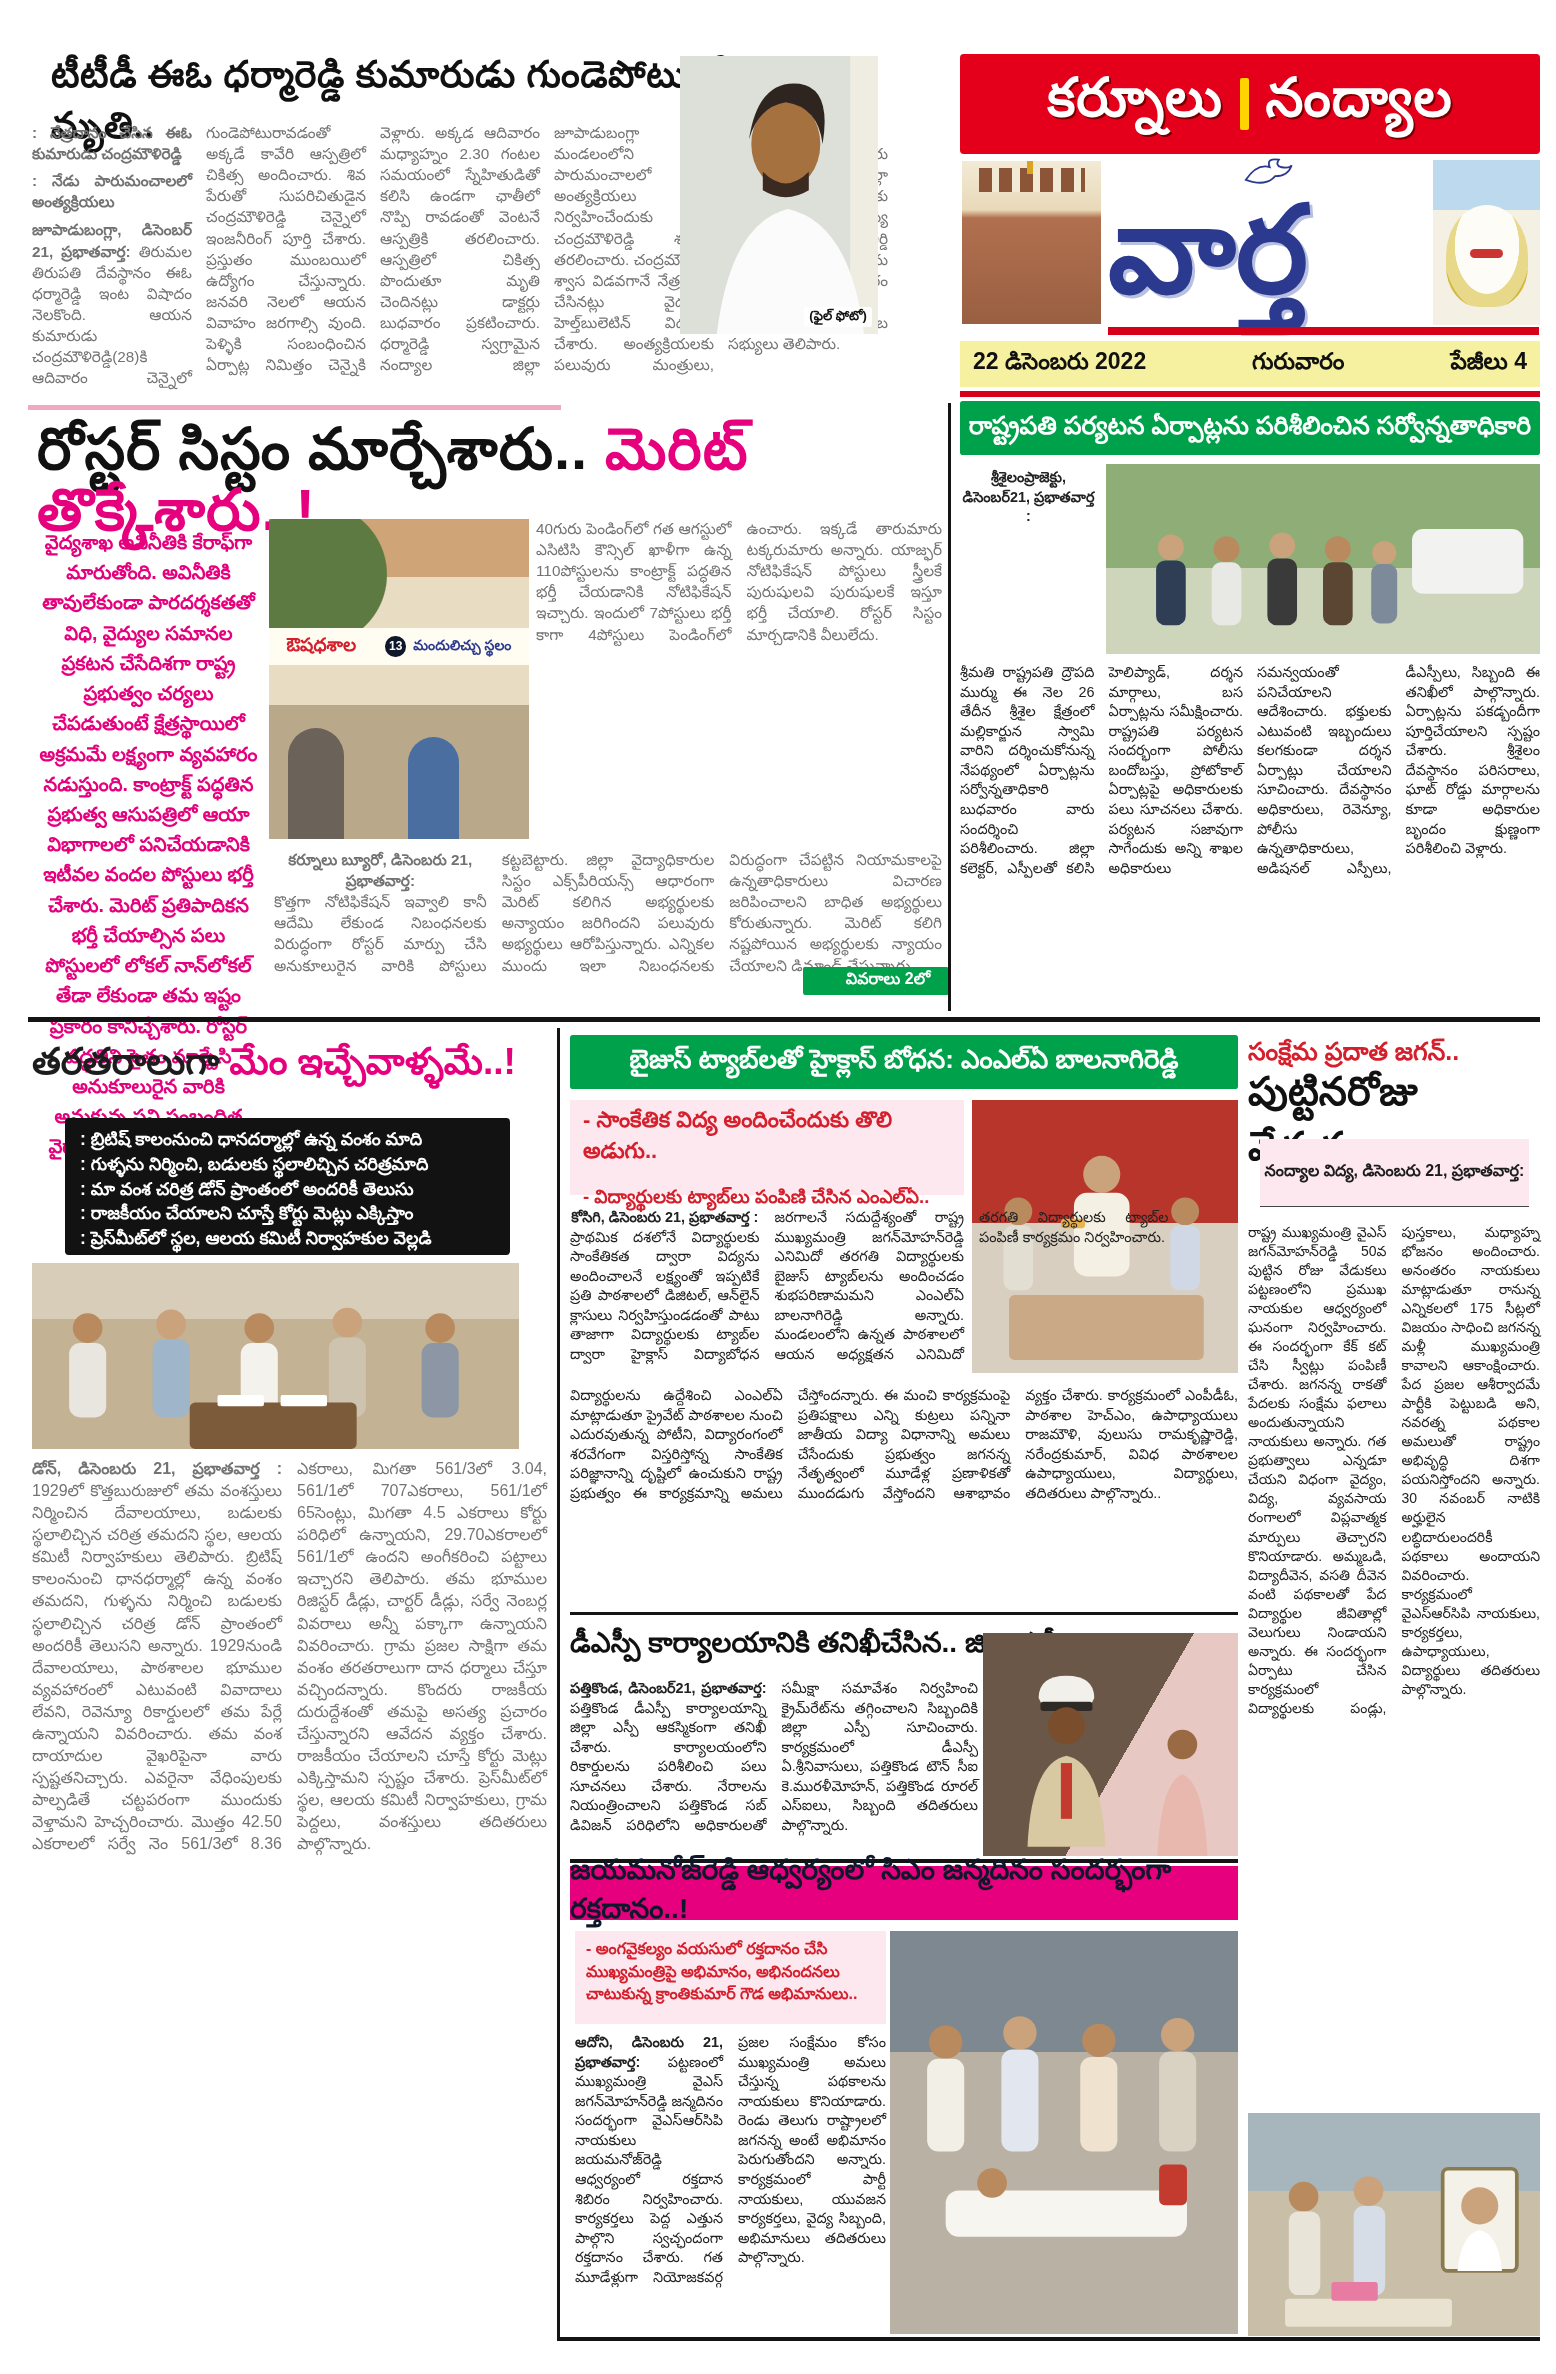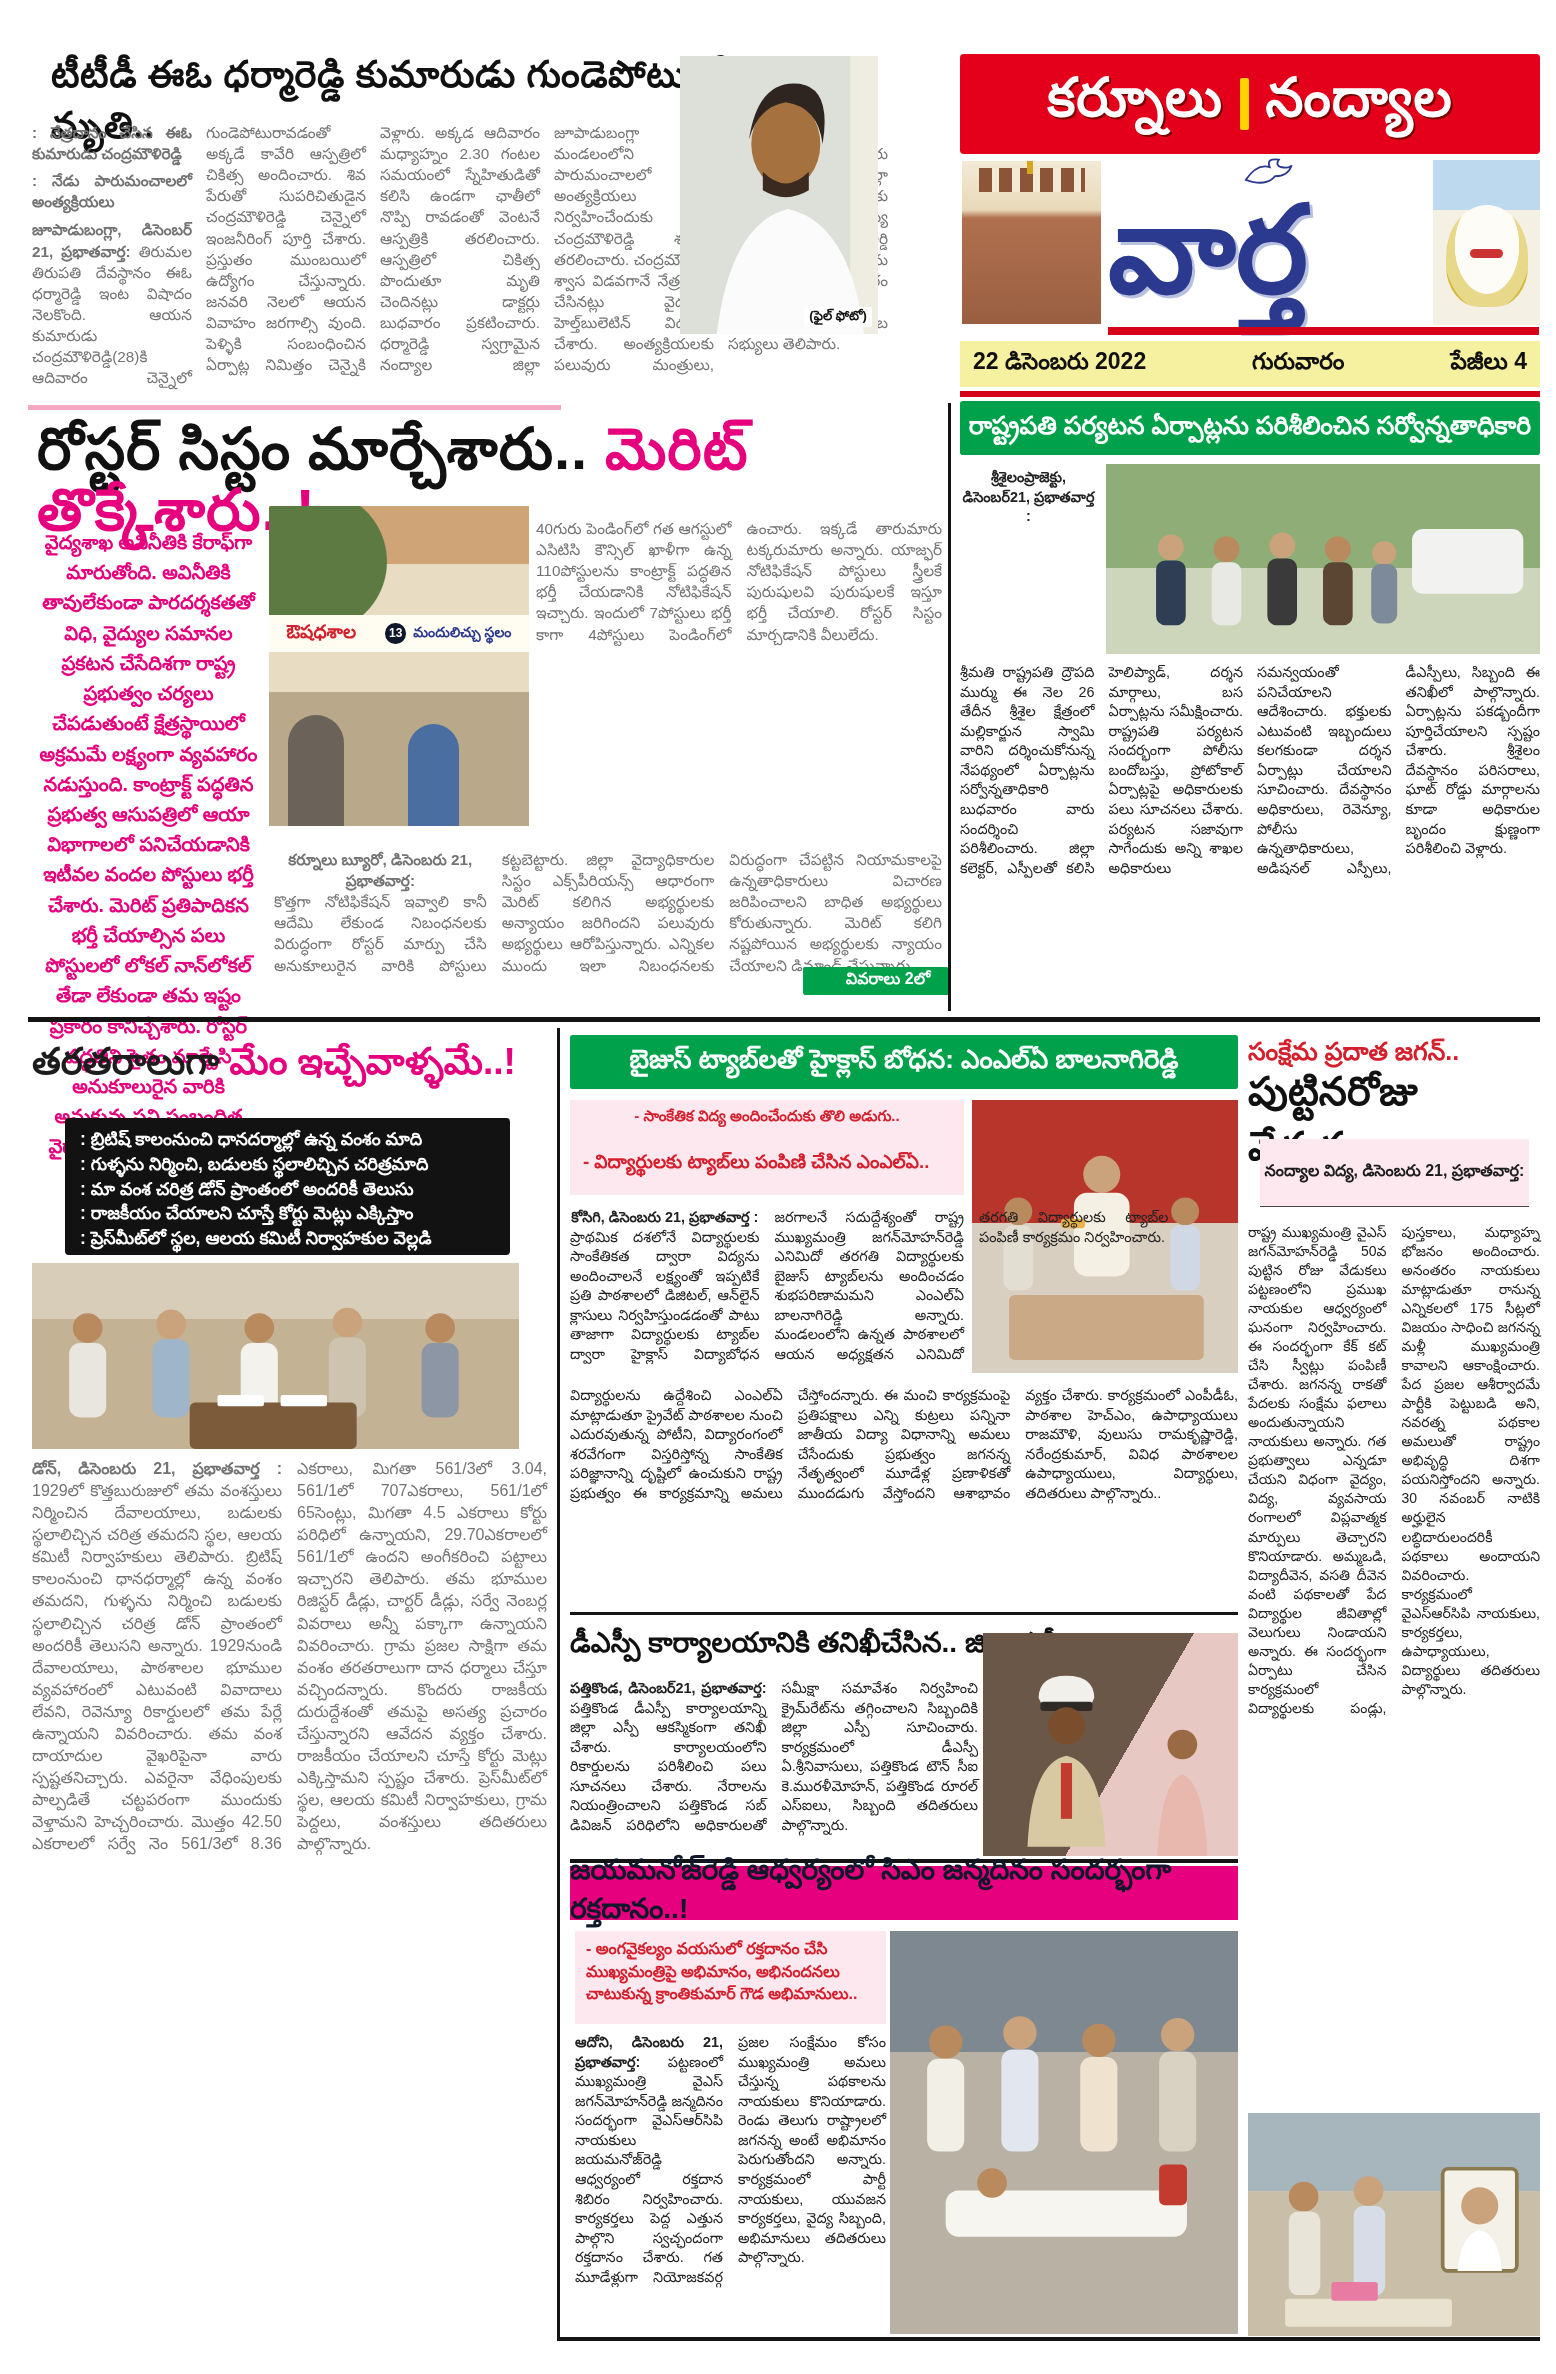--- a/index.html
+++ b/index.html
@@ -97,21 +97,21 @@
   <div class="abs red-rule" style="left:960px;top:391px;width:580px;height:5.6px;"></div>
 
   <div class="abs pink-rule" style="left:28px;top:405px;width:533px;height:4.6px;"></div>
 
   <div class="abs h-main" style="left:37px;top:419px;width:918px;height:89px;">
     <span>రోస్టర్ సిస్టం మార్చేశారు..</span><span class="magenta"> మెరిట్ తొక్కేశారు..!</span>
   </div>
 
   <div class="abs deck" style="left:37px;top:527px;width:223px;height:482px;">వైద్యశాఖ అవినీతికి కేరాఫ్‌గా మారుతోంది. అవినీతికి తావులేకుండా పారదర్శకతతో విధి, వైద్యుల సమానల ప్రకటన చేసేదిశగా రాష్ట్ర ప్రభుత్వం చర్యలు చేపడుతుంటే క్షేత్రస్థాయిలో అక్రమమే లక్ష్యంగా వ్యవహారం నడుస్తుంది. కాంట్రాక్ట్ పద్ధతిన ప్రభుత్వ ఆసుపత్రిలో ఆయా విభాగాలలో పనిచేయడానికి ఇటీవల వందల పోస్టులు భర్తీ చేశారు. మెరిట్ ప్రతిపాదికన భర్తీ చేయాల్సిన పలు పోస్టులలో లోకల్ నాన్‌లోకల్ తేడా లేకుండా తమ ఇష్టం ప్రకారం కానిచ్చేశారు. రోస్టర్ పద్ధతిని సైతం మార్చేసి అనుకూలురైన వారికి అనుకున్న పని సంబంధిత వైద్యాధికారులు చేసిచ్చారు.</div>
 
-  <div class="abs photo" style="left:269px;top:506px;width:260px;height:320px;background:linear-gradient(#cfa477 0 18%,#e8dcc2 18% 58%,#b9a98a 58% 100%);">
+  <div class="abs photo" style="left:269px;top:519px;width:260px;height:320px;background:linear-gradient(#cfa477 0 18%,#e8dcc2 18% 58%,#b9a98a 58% 100%);">
     <div style="position:absolute;left:-9.3px;top:0;width:139px;height:139px;background:radial-gradient(circle at 40% 40%,#5d7a42 0 60%,transparent 61%);"></div>
     <div class="sign-strip" style="top:109px;height:37px;">
       <span class="sign-left">ఔషధశాల</span>
       <span class="badge13">13</span>
       <span class="sign-right">మందులిచ్చు స్థలం</span>
     </div>
     <div style="position:absolute;left:18.6px;bottom:0;width:56px;height:111px;background:#6b625a;border-radius:28px 28px 0 0;"></div>
     <div style="position:absolute;left:139px;bottom:0;width:51px;height:102px;background:#4a6ea0;border-radius:26px 26px 0 0;"></div>
   </div>
 
@@ -183,21 +183,21 @@
   <div class="abs body-text cols-2" style="left:32px;top:1458px;width:515px;height:877px;font-size:16px;">
     <span style="font-weight:bold;">డోన్, డిసెంబరు 21, ప్రభాతవార్త :</span>
     <span>1929లో కొత్తబురుజులో తమ వంశస్తులు నిర్మించిన దేవాలయాలు, బడులకు స్థలాలిచ్చిన చరిత్ర తమదని స్థల, ఆలయ కమిటీ నిర్వాహకులు తెలిపారు. బ్రిటిష్ కాలంనుంచి ధానధర్మాల్లో ఉన్న వంశం తమదని, గుళ్ళను నిర్మించి బడులకు స్థలాలిచ్చిన చరిత్ర డోన్ ప్రాంతంలో అందరికీ తెలుసని అన్నారు. 1929నుండి దేవాలయాలు, పాఠశాలల భూముల వ్యవహారంలో ఎటువంటి వివాదాలు లేవని, రెవెన్యూ రికార్డులలో తమ పేర్లే ఉన్నాయని వివరించారు. తమ వంశ దాయాదుల వైఖరిపైనా వారు స్పష్టతనిచ్చారు. ఎవరైనా వేధింపులకు పాల్పడితే చట్టపరంగా ముందుకు వెళ్తామని హెచ్చరించారు. మొత్తం 42.50 ఎకరాలలో సర్వే నెం 561/3లో 8.36 ఎకరాలు, మిగతా 561/3లో 3.04, 561/1లో 707ఎకరాలు, 561/1లో 65సెంట్లు, మిగతా 4.5 ఎకరాలు కోర్టు పరిధిలో ఉన్నాయని, 29.70ఎకరాలలో 561/1లో ఉందని అంగీకరించి పట్టాలు ఇచ్చారని తెలిపారు. తమ భూముల రిజిస్టర్ డీడ్లు, చార్టర్ డీడ్లు, సర్వే నెంబర్ల వివరాలు అన్నీ పక్కాగా ఉన్నాయని వివరించారు. గ్రామ ప్రజల సాక్షిగా తమ వంశం తరతరాలుగా దాన ధర్మాలు చేస్తూ వచ్చిందన్నారు. కొందరు రాజకీయ దురుద్దేశంతో తమపై అసత్య ప్రచారం చేస్తున్నారని ఆవేదన వ్యక్తం చేశారు. రాజకీయం చేయాలని చూస్తే కోర్టు మెట్లు ఎక్కిస్తామని స్పష్టం చేశారు. ప్రెస్‌మీట్‌లో స్థల, ఆలయ కమిటీ నిర్వాహకులు, గ్రామ పెద్దలు, వంశస్తులు తదితరులు పాల్గొన్నారు.</span>
   </div>
 
   <div class="abs vrule" style="left:557px;top:1028px;height:1310px;"></div>
 
   <div class="abs green-bar" style="left:570px;top:1035px;width:668px;height:54px;font-size:26px;">బైజుస్ ట్యాబ్‌లతో హైక్లాస్ బోధన: ఎంఎల్ఏ బాలనాగిరెడ్డి</div>
 
   <div class="abs pink-box" style="left:570px;top:1100px;width:394px;height:95px;padding:7.4px 13px;box-sizing:border-box;">
-    <div class="red-txt bold" style="font-size:15px;margin-bottom:23px;text-align:center;">- సాంకేతిక విద్య అందించేందుకు తొలి అడుగు..</div>
+    <div class="red-txt bold" style="font-size:22px;margin-bottom:17px;">- సాంకేతిక విద్య అందించేందుకు తొలి అడుగు..</div>
     <div class="red-txt bold" style="font-size:18.6px;">- విద్యార్థులకు ట్యాబ్‌లు పంపిణి చేసిన ఎంఎల్ఏ..</div>
   </div>
 
   <div class="abs photo" style="left:972px;top:1100px;width:266px;height:273px;background:linear-gradient(#b8352c 0 45%,#d8cfc0 45% 100%);">
     <svg width="266" height="273" viewBox="0 0 287 294" preserveAspectRatio="none">
       <circle cx="140" cy="80" r="20" fill="#caa27b"></circle>
       <rect x="110" y="100" width="60" height="90" rx="14" fill="#f5f0e4"></rect>
       <rect x="96" y="128" width="26" height="10" rx="4" fill="#e9b24a"></rect>
       <circle cx="50" cy="120" r="15" fill="#b88a5e"></circle>
         <rect x="34" y="135" width="32" height="70" rx="10" fill="#e2ded2"></rect>

